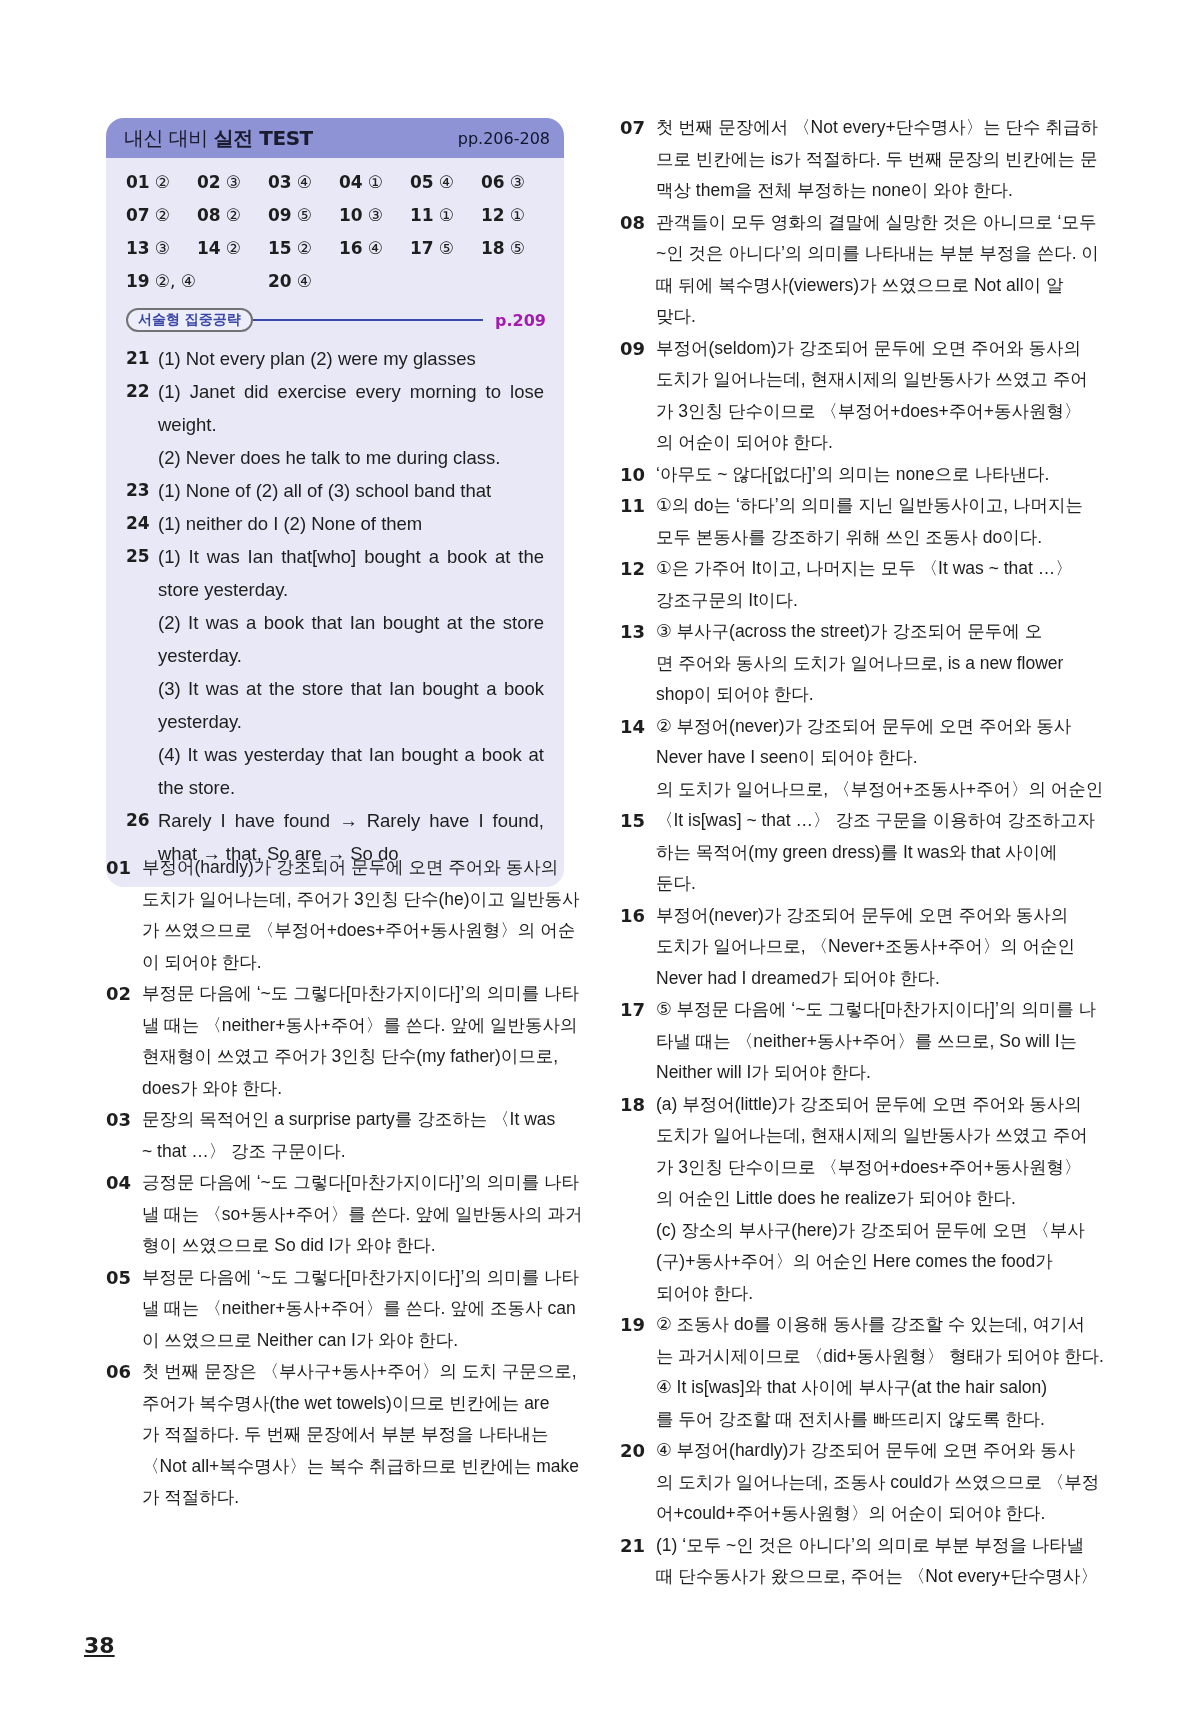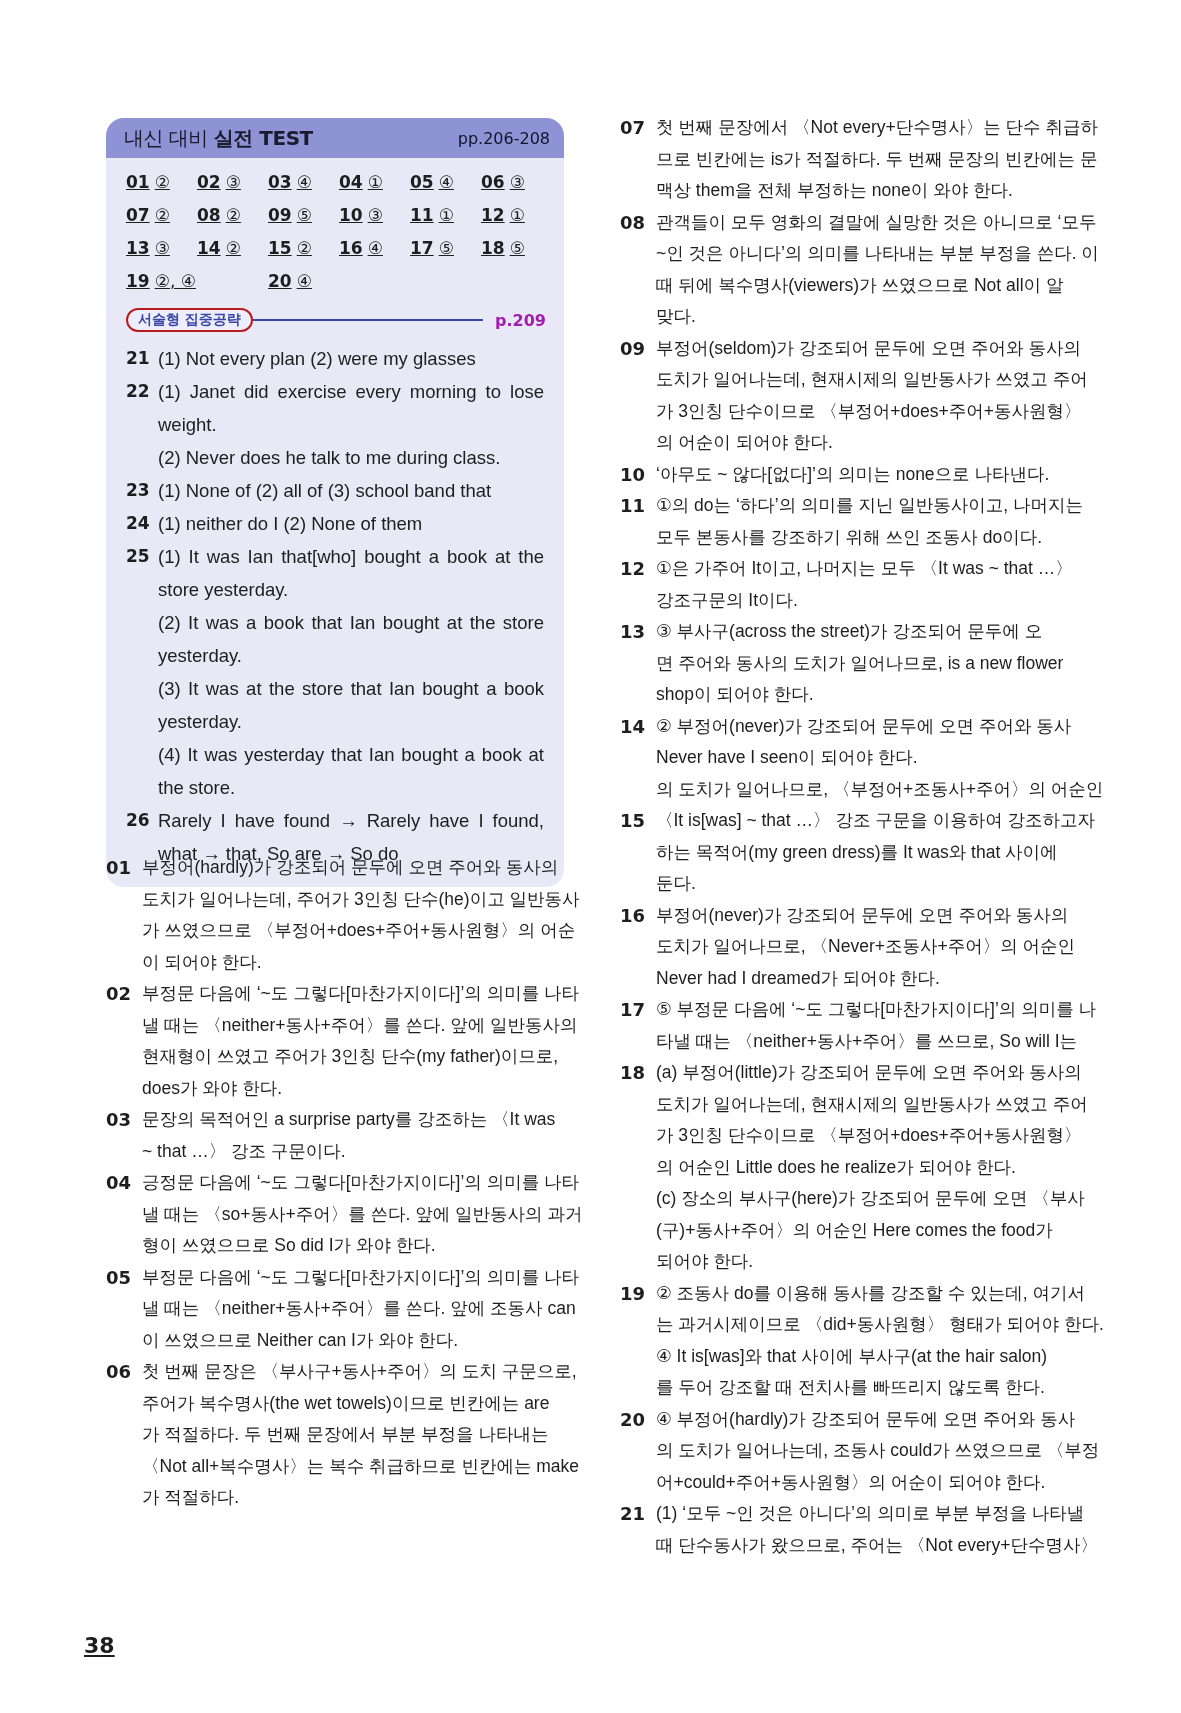--- a/index.html
+++ b/index.html
@@ -12,26 +12,26 @@
   
   .answer-box { background: #e8e8f6; border-radius: 18px; overflow: hidden; padding-bottom: 17px; }
   .box-header { background: #8e93d6; height: 40px; display: flex; align-items: center;
                 justify-content: space-between; padding: 0 14px 0 18px; }
   .box-title { font-family: "DejaVu Sans", sans-serif; font-size: 20px; color: #1b1b2e; letter-spacing: -0.5px; }
   .box-title .light { font-weight: normal; }
   .box-title .bold { font-weight: bold; margin-left: 6px; }
   .box-pages { font-family: "DejaVu Sans", sans-serif; font-size: 16px; font-weight: normal; color: #0f172a; }
 
   .grid { padding: 12px 18px 0 20px; display: grid; grid-template-columns: repeat(6, 71px); row-gap: 8px; }
-  .cell { font-family: "DejaVu Sans", sans-serif; font-size: 17px; height: 25px; line-height: 25px; white-space: nowrap; text-decoration: underline; }
+  .cell { font-family: "DejaVu Sans", sans-serif; font-size: 17px; height: 25px; line-height: 25px; white-space: nowrap; }
   .cell .num { font-weight: bold; margin-right: 5px; }
   .cell.wide { grid-column: span 2; }
 
   .section-bar { display: flex; align-items: center; margin: 14px 18px 10px 20px; }
-  .pill { border: 2px solid #b91c1c; color: #3b47a8; border-radius: 14px; padding: 1px 10px;
+  .pill { border: 2px solid #737373; color: #3b47a8; border-radius: 14px; padding: 1px 10px;
           font-family: "DejaVu Sans", sans-serif; font-size: 14px; font-weight: bold; white-space: nowrap; background: #eceefb; }
   .section-line { flex: 1; height: 2px; background: #3b47a8; margin: 0 12px 0 0; }
   .section-page { font-family: "DejaVu Sans", sans-serif; font-size: 16px; font-weight: bold; color: #a21caf; }
 
   .sub-list { padding: 0 20px 0 20px; }
   .sub-item { display: flex; font-size: 18.5px; line-height: 33px; }
   .sub-item .qn { width: 32px; flex: none; font-family: "DejaVu Sans", sans-serif; font-weight: bold; font-size: 17px; }
   .sub-item .body { flex: 1; text-align: justify; }
   .sub-item .body div { text-align: justify; }
 
@@ -263,20 +263,21 @@
         <div>부정어(never)가 강조되어 문두에 오면 주어와 동사의</div>
         <div>도치가 일어나므로, 〈Never+조동사+주어〉의 어순인</div>
         <div>Never had I dreamed가 되어야 한다.</div>
       </div>
     </div>
     <div class="expl">
       <span class="qn">17</span>
       <div class="body">
         <div>⑤ 부정문 다음에 ‘~도 그렇다[마찬가지이다]’의 의미를 나</div>
         <div>타낼 때는 〈neither+동사+주어〉를 쓰므로, So will I는</div>
+        <div>Neither will I가 되어야 한다.</div>
       </div>
     </div>
     <div class="expl">
       <span class="qn">18</span>
       <div class="body">
         <div>(a) 부정어(little)가 강조되어 문두에 오면 주어와 동사의</div>
         <div>도치가 일어나는데, 현재시제의 일반동사가 쓰였고 주어</div>
         <div>가 3인칭 단수이므로 〈부정어+does+주어+동사원형〉</div>
         <div>의 어순인 Little does he realize가 되어야 한다.</div>
         <div>(c) 장소의 부사구(here)가 강조되어 문두에 오면 〈부사</div>

